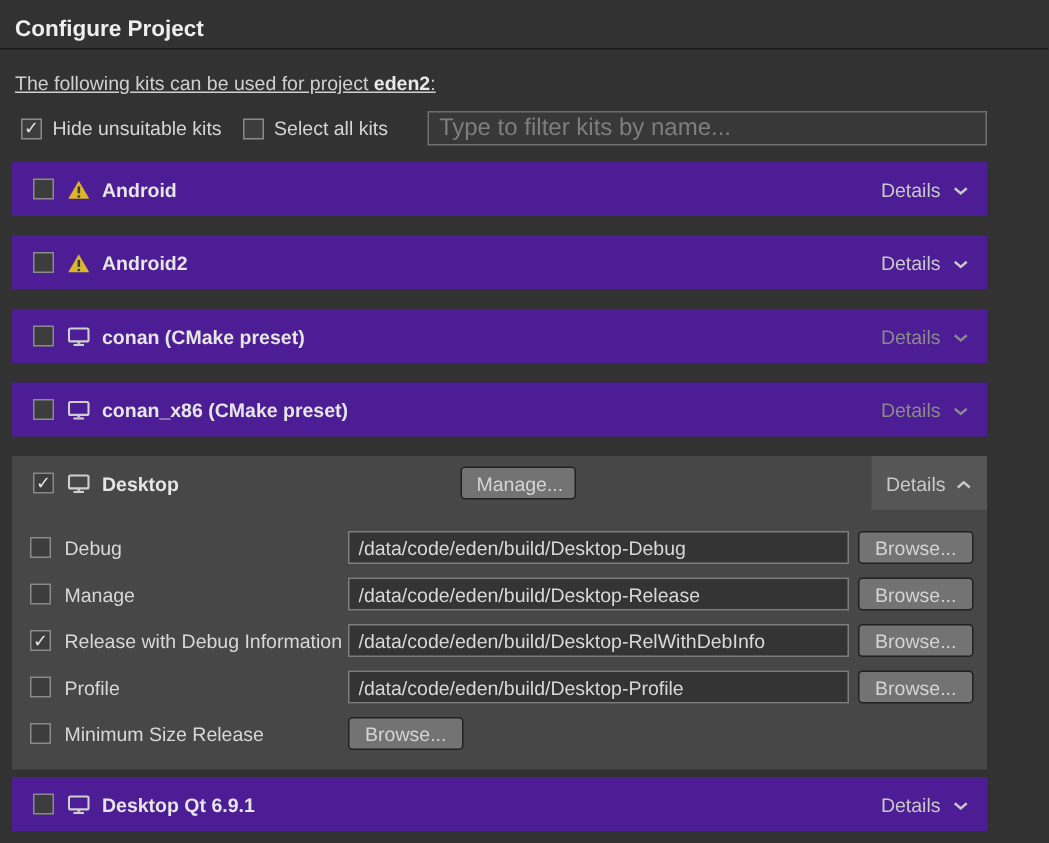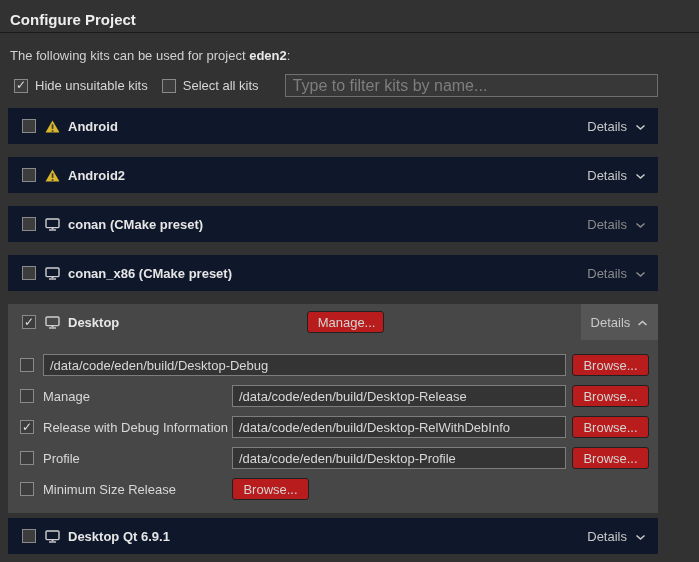--- a/index.html
+++ b/index.html
@@ -16,21 +16,21 @@
   
   .page-title {
     font-size: 15px;
     font-weight: bold;
     color: #eeeeee;
     padding: 11px 0 0 10px;
     height: 31px;
   }
   .title-sep { height: 1px; background: #1a1a1a; width: 699px; margin-top: 1px; }
 
-  .intro { margin: 15px 5px 0 10px; color: #d0d0d0; }
+  .intro { margin: 15px 5px 0 10px; color: #d0d0d0; text-decoration: underline; }
   .intro b { color: #e9e9e9; }
 
   
   .controls {
     display: flex;
     align-items: center;
     margin: 11px 9px 0 14px;
     height: 23px;
   }
   .cb-group { display: flex; align-items: center; margin-right: 14px; }
@@ -57,21 +57,21 @@
     padding: 0 7px;
     font-family: inherit;
     font-size: 16px;
     outline: none;
   }
   .filter-input::placeholder { color: #7e7e7e; }
 
   
   .kits { margin: 11px 9px 0 8px; }
   .kit-row {
-    background: #0f172a;
+    background: #4c1d95;
     height: 36px;
     display: flex;
     align-items: center;
     padding-left: 14px;
     margin-bottom: 13px;
   }
   .kit-row .checkbox { margin-right: 9px; }
   .kit-icon { margin-right: 8px; display: inline-flex; flex: 0 0 auto; }
   .kit-name { font-weight: bold; color: #e6e6e6; white-space: nowrap; }
 
@@ -92,21 +92,21 @@
     width: 77px;
     justify-content: center;
     gap: 7px;
     padding: 0;
   }
 
   
   .kit-panel { background: #474747; margin-bottom: 5px; }
   .kit-panel .kit-row { margin-bottom: 0; background: transparent; }
   .btn {
-    background: #b91c1c;
+    background: #737373;
     border: 1px solid #212121;
     border-radius: 3px;
     color: #d4d4d4;
     font-family: inherit;
     font-size: 13px;
     height: 22px;
     padding: 0 10px;
   }
   .manage-btn { margin-left: auto; margin-right: 10px; width: 77px; }
   .browse-btn { width: 77px; flex: 0 0 auto; }
@@ -254,20 +254,21 @@
           <span><svg width="11" height="7">
                 <polyline points="1.5,5 5.5,1.5 9.5,5" fill="none" stroke="#c9c9c9" stroke-width="1.6"></polyline>
               </svg></span>
         </div>
       </div>
 
       <div class="configs">
 
         <div class="config-row">
           <span class="checkbox"></span>
+          <span class="config-label">Debug</span>
           <input class="path-input" type="text" value="/data/code/eden/build/Desktop-Debug" style="">
           <button class="btn browse-btn">Browse...</button>
         </div>
 
         <div class="config-row">
           <span class="checkbox"></span>
           <span class="config-label">Manage</span>
           <input class="path-input" type="text" value="/data/code/eden/build/Desktop-Release" style="">
           <button class="btn browse-btn">Browse...</button>
         </div>

